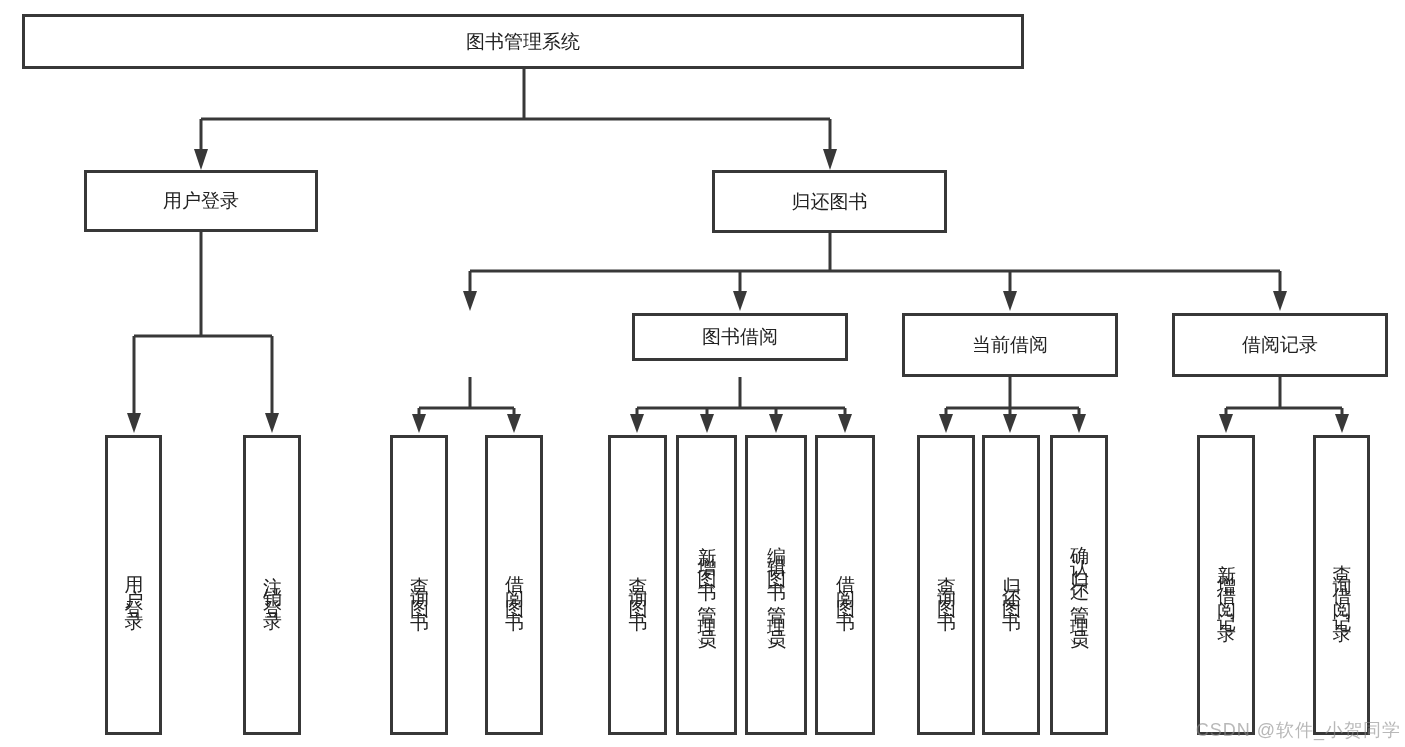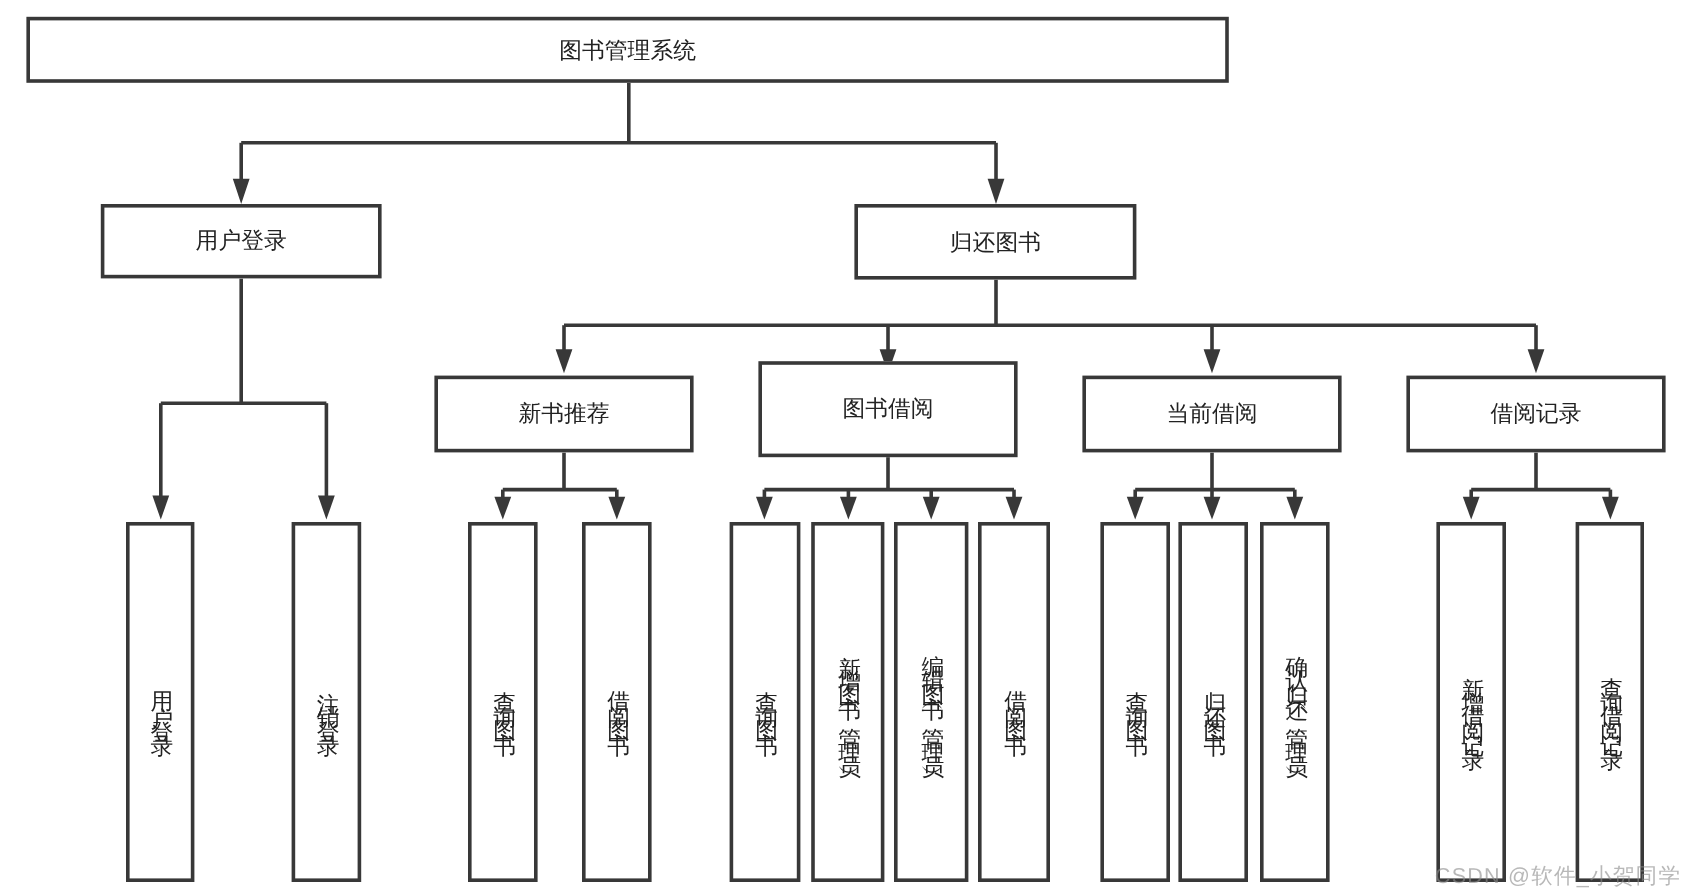--- a/index.html
+++ b/index.html
@@ -107,24 +107,21 @@
     <span>图书管理系统</span>
   </div>
 
   <div class="hbox" style="left:84px;top:170px;width:234px;height:62px">
     <span>用户登录</span>
   </div>
   <div class="hbox" style="left:712px;top:170px;width:235px;height:63px">
     <span>归还图书</span>
   </div>
 
-  <div class="hbox" style="left:362px;top:313px;width:216px;height:64px">
-    <span>新书推荐</span>
-  </div>
-  <div class="hbox" style="left:632px;top:301px;width:216px;height:80px">
+  <div class="hbox" style="left:632px;top:313px;width:216px;height:48px">
     <span>图书借阅</span>
   </div>
   <div class="hbox" style="left:902px;top:313px;width:216px;height:64px">
     <span>当前借阅</span>
   </div>
   <div class="hbox" style="left:1172px;top:313px;width:216px;height:64px">
     <span>借阅记录</span>
   </div>
 
   <div class="leaf" style="left:105px;width:57px">

